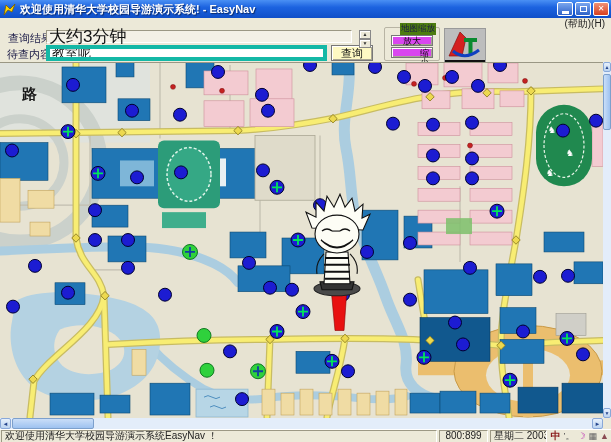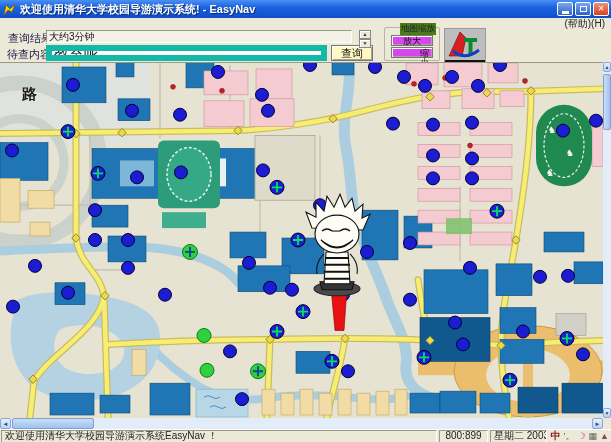--- a/index.html
+++ b/index.html
@@ -20,24 +20,24 @@
   .minbar{width:7px;height:3px;background:#fff;margin-top:6px;}
   .restsq{width:7px;height:6px;border:1px solid #fff;position:relative;}
   
   #menubar{position:absolute;left:0;top:18px;width:611px;height:14px;background:#ECE9D8;
     border-bottom:1px solid #D8D4C4;font-size:10px;color:#222;}
   #menuhelp{position:absolute;right:6px;top:0;line-height:11px;}
   
   #panel{position:absolute;left:0;top:30px;width:611px;height:32px;background:#ECE9D8;}
   .lbl{position:absolute;font-size:11px;color:#1a1a46;white-space:nowrap;}
   #resultfield{position:absolute;left:46px;top:0px;width:306px;height:13px;background:#F4F1E6;
-    border:1px solid;border-color:#9C9884 #FFFFFF #FFFFFF #9C9884;font-size:10px;line-height:11px;
+    border:1px solid;border-color:#9C9884 #FFFFFF #FFFFFF #9C9884;font-size:17px;line-height:11px;
     padding:0 2px;color:#111;}
   #queryinput{position:absolute;left:46px;top:15px;width:281px;height:16px;background:#fff;
-    border:6px solid #14b8a6;font-size:15px;padding:1px 2px;color:#111;
+    border:4px solid #14b8a6;font-size:13px;padding:1px 2px;color:#111;
     font-family:"Liberation Sans","DejaVu Sans",sans-serif;}
   #searchbtn{position:absolute;left:331px;top:15px;width:42px;height:16px;background:#fef9c3;
     border:1px solid #777;box-shadow:inset 1px 1px 0 #fff,inset -1px -1px 0 #A9A593;
     font-size:11px;line-height:13px;text-align:center;color:#111;}
   #spinner{position:absolute;left:359px;top:0px;width:12px;height:19px;}
   .spbtn{width:12px;height:9px;background:#ECE9D8;border:1px solid #888;
     box-shadow:inset 1px 1px 0 #fff;font-size:5px;line-height:7px;text-align:center;color:#333;}
   #zoomgroup{position:absolute;left:384px;top:-3px;width:56px;height:34px;
     border:1px solid #B8B4A4;border-radius:2px;}
   #zoomgroup .gtitle{position:absolute;left:15px;top:-5px;background:#4d7c0f;font-size:8.5px;

